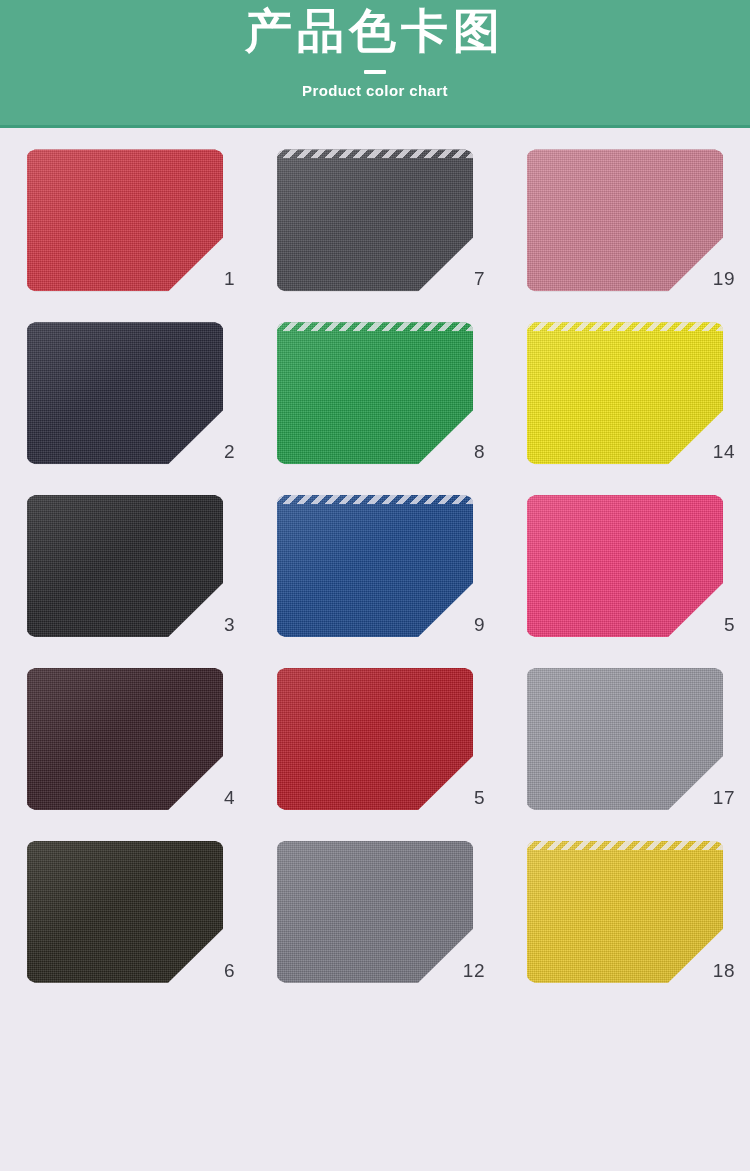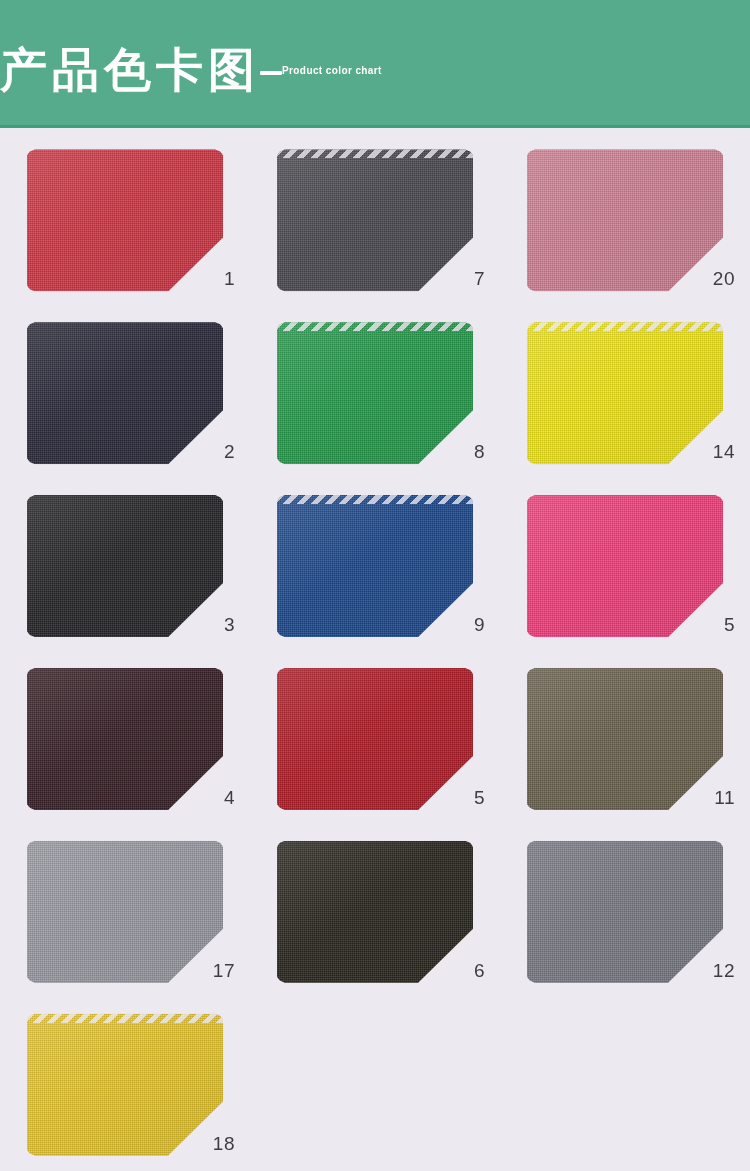--- a/index.html
+++ b/index.html
@@ -20,24 +20,24 @@
     background:#ece9f0;
   }
 
   
   .header {
     position:relative;
     width:750px;
     height:128px;
     background:#56ab8c;
     display:flex;
-    flex-direction:row;
+    flex-direction:column;
     align-items:center;
     justify-content:flex-start;
-    padding-top:13px;
+    padding-top:4px;
     overflow:hidden;
   }
 
   .header-title {
     color:#ffffff;
     font-size:47px;
     font-weight:bold;
     letter-spacing:5px;
     line-height:1.15;
     text-align:center;
@@ -48,21 +48,21 @@
     width:22px;
     height:4px;
     background:#ffffff;
     margin-top:12px;
     margin-bottom:8px;
     border-radius:1px;
   }
 
   .header-sub {
     color:#ffffff;
-    font-size:10px;
+    font-size:15px;
     font-weight:bold;
     letter-spacing:0.4px;
     text-align:center;
     font-family:"Liberation Sans", sans-serif;
   }
 
   .header-bottom-edge {
     position:absolute;
     left:0; bottom:0;
     width:750px; height:3px;
@@ -198,21 +198,21 @@
         <div class="swatch-wrap">
           <div class="swatch scalloped" style="background: rgb(75, 75, 82);">
             <div class="scallop"></div>
           </div>
           <div class="swatch-number">7</div>
         </div>
       </div>
       <div class="cell">
         <div class="swatch-wrap">
           <div class="swatch" style="background: rgb(207, 130, 148);"></div>
-          <div class="swatch-number">20</div>
+          <div class="swatch-number">19</div>
         </div>
       </div>
       <div class="cell">
         <div class="swatch-wrap">
           <div class="swatch" style="background: rgb(44, 44, 60);"></div>
           <div class="swatch-number">2</div>
         </div>
       </div>
       <div class="cell">
         <div class="swatch-wrap">
@@ -257,26 +257,20 @@
         </div>
       </div>
       <div class="cell">
         <div class="swatch-wrap">
           <div class="swatch" style="background: rgb(181, 31, 42);"></div>
           <div class="swatch-number">5</div>
         </div>
       </div>
       <div class="cell">
         <div class="swatch-wrap">
-          <div class="swatch" style="background: rgb(109, 101, 82);"></div>
-          <div class="swatch-number">11</div>
-        </div>
-      </div>
-      <div class="cell">
-        <div class="swatch-wrap">
           <div class="swatch" style="background: rgb(154, 154, 163);"></div>
           <div class="swatch-number">17</div>
         </div>
       </div>
       <div class="cell">
         <div class="swatch-wrap">
           <div class="swatch" style="background: rgb(43, 40, 32);"></div>
           <div class="swatch-number">6</div>
         </div>
       </div>

